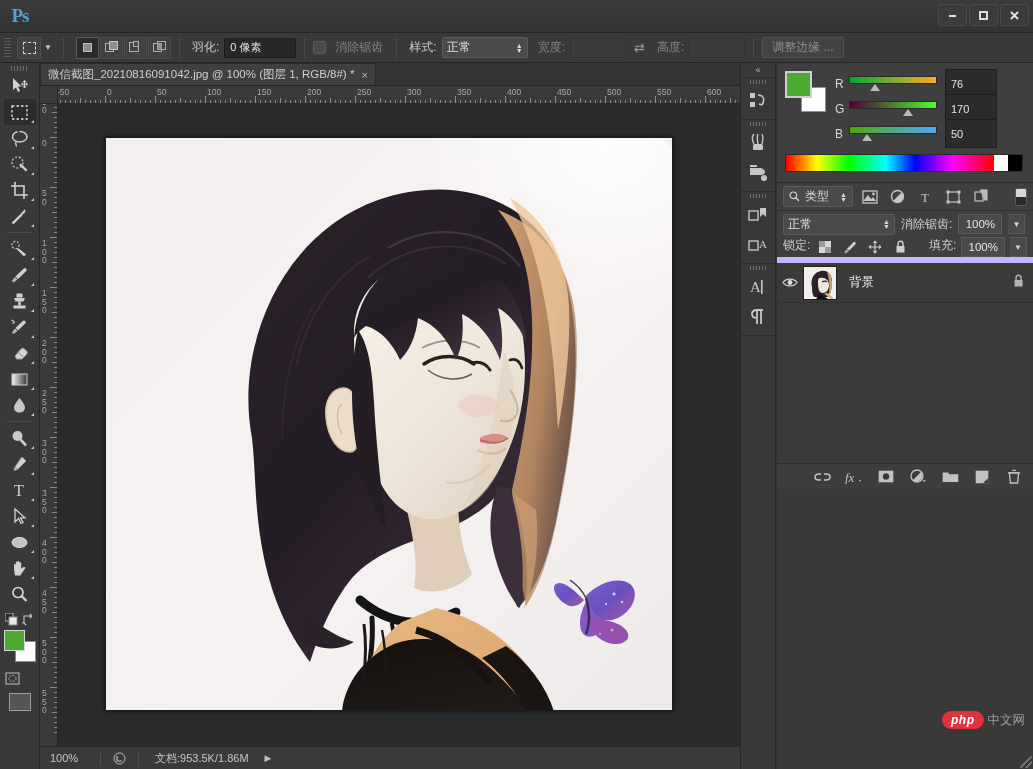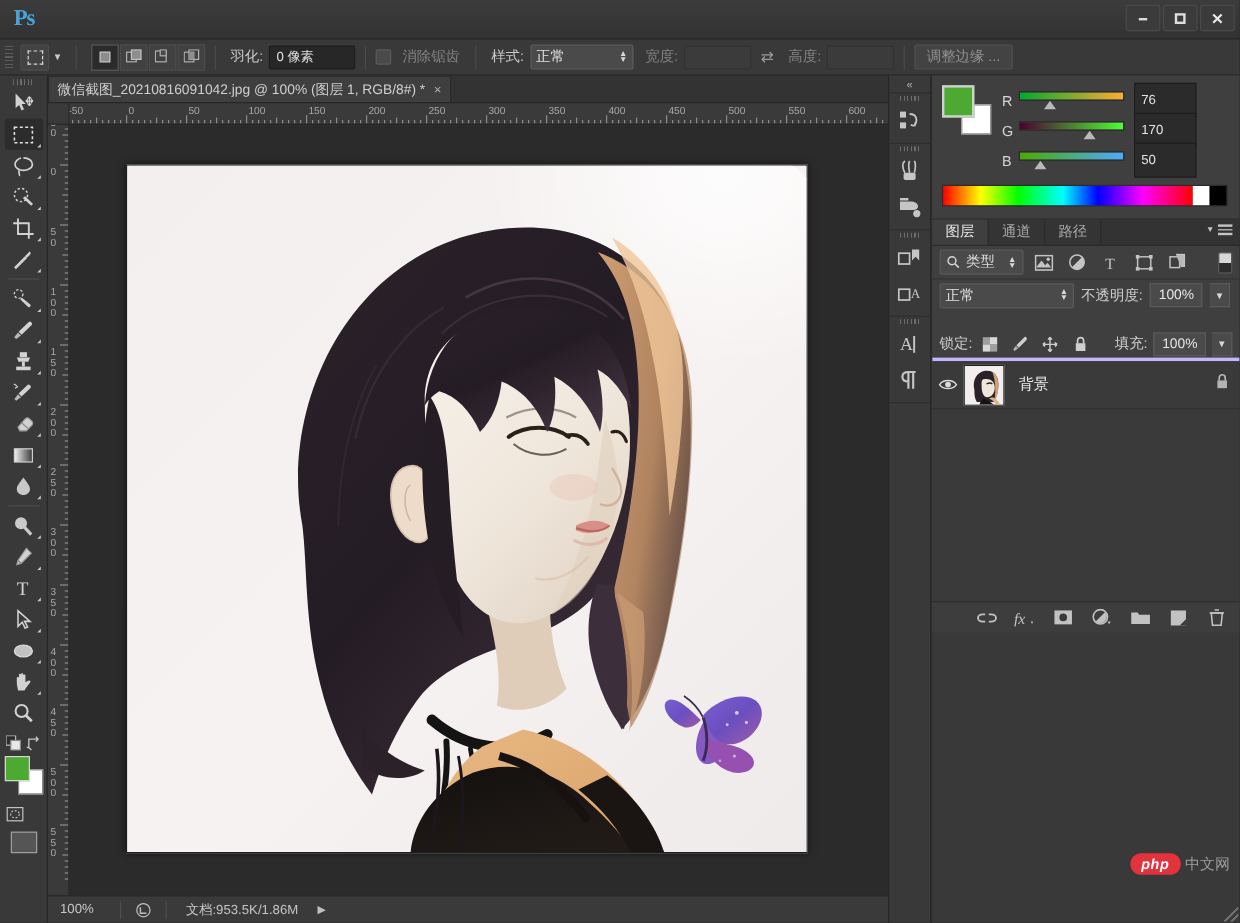--- a/index.html
+++ b/index.html
@@ -257,22 +257,22 @@
     color: #e0e0e0; font-size: 12px; display: flex; align-items: center; justify-content: space-between;
     padding: 0 4px;
   }
   .lp-lbl { font-size: 12px; color: #cfcfcf; white-space: nowrap; }
   .lp-num {
     width: 44px; height: 20px; background: #4a4a4a; border: 1px solid #5a5a5a;
     color: #e6e6e6; font-size: 11.5px; display: flex; align-items: center; justify-content: center;
   }
   .lp-numcaret { width: 17px; height: 20px; background: #4a4a4a; border: 1px solid #5a5a5a;
     border-left: none; display: flex; align-items: center; justify-content: center; color: #d8d8d8; font-size: 8px; }
-  .lp-row3 { display: flex; align-items: center; height: 26px; padding: 0 6px; gap: 5px;
-    border-bottom: 3px solid #c4b5fd; margin-top: 16px; }
+  .lp-row3 { display: flex; align-items: flex-start; height: 26px; padding: 0 6px; gap: 5px;
+    border-bottom: 6px solid #c4b5fd; }
   .lp-lockicon { width: 20px; height: 20px; display:flex; align-items:center; justify-content:center; }
   .lp-list { background: #3a3a3a; height: 200px; }
   .layer-row {
     display: flex; align-items: center; height: 40px; border-bottom: 1px solid #303030;
     padding-right: 8px; position: relative;
   }
   .layer-row.active { background: #5a6c87; }
   .eye { width: 26px; display: flex; align-items: center; justify-content: center; }
   .thumb {
     width: 34px; height: 34px; background: #f1ecec; overflow: hidden;
@@ -1131,33 +1131,20 @@
         </div>
       </div>
       <div class="cp-spectrum">
         <span class="cp-spec-main"></span>
           <span class="cp-spec-w"></span>
           <span class="cp-spec-b"></span>
       </div>
     </div>
 
 
-    <div class="panel-tabs">
-      <div class="ptab active">图层</div>
-      <div class="ptab">通道</div>
-      <div class="ptab">路径</div>
-      <div class="pmenu">
-        <span style="font-size:7px">▼</span>
-        <span class="bars">
-            <i></i>
-            <i></i>
-            <i></i>
-          </span>
-      </div>
-    </div>
 
     <div class="layers-panel">
       <div class="lp-filter">
         <div class="lp-kind">
           <svg width="11" height="11" viewBox="0 0 11 11">
               <circle cx="4.3" cy="4.3" r="3.3" fill="none" stroke="#d4d4d4" stroke-width="1.2"></circle>
               <path d="M6.8,6.8 L10,10" stroke="#d4d4d4" stroke-width="1.4"></path>
             </svg>
           <span>类型</span>
           <span class="spin">
@@ -1202,21 +1189,21 @@
       </div>
 
       <div class="lp-row2">
         <div class="lp-blend">
           <span>正常</span>
           <span class="spin">
               <i>▲</i>
               <i>▼</i>
             </span>
         </div>
-        <span class="lp-lbl">不透明度:</span>
+        <span class="lp-lbl">消除锯齿:</span>
         <span class="lp-num">100%</span>
         <span class="lp-numcaret">▼</span>
       </div>
 
       <div class="lp-row3">
         <span class="lp-lbl">锁定:</span>
         <span class="lp-lockicon">
           <svg width="14" height="14" viewBox="0 0 14 14">
               <rect x="1" y="1" width="6" height="6" fill="#9e9e9e"></rect>
               <rect x="7" y="7" width="6" height="6" fill="#9e9e9e"></rect>

